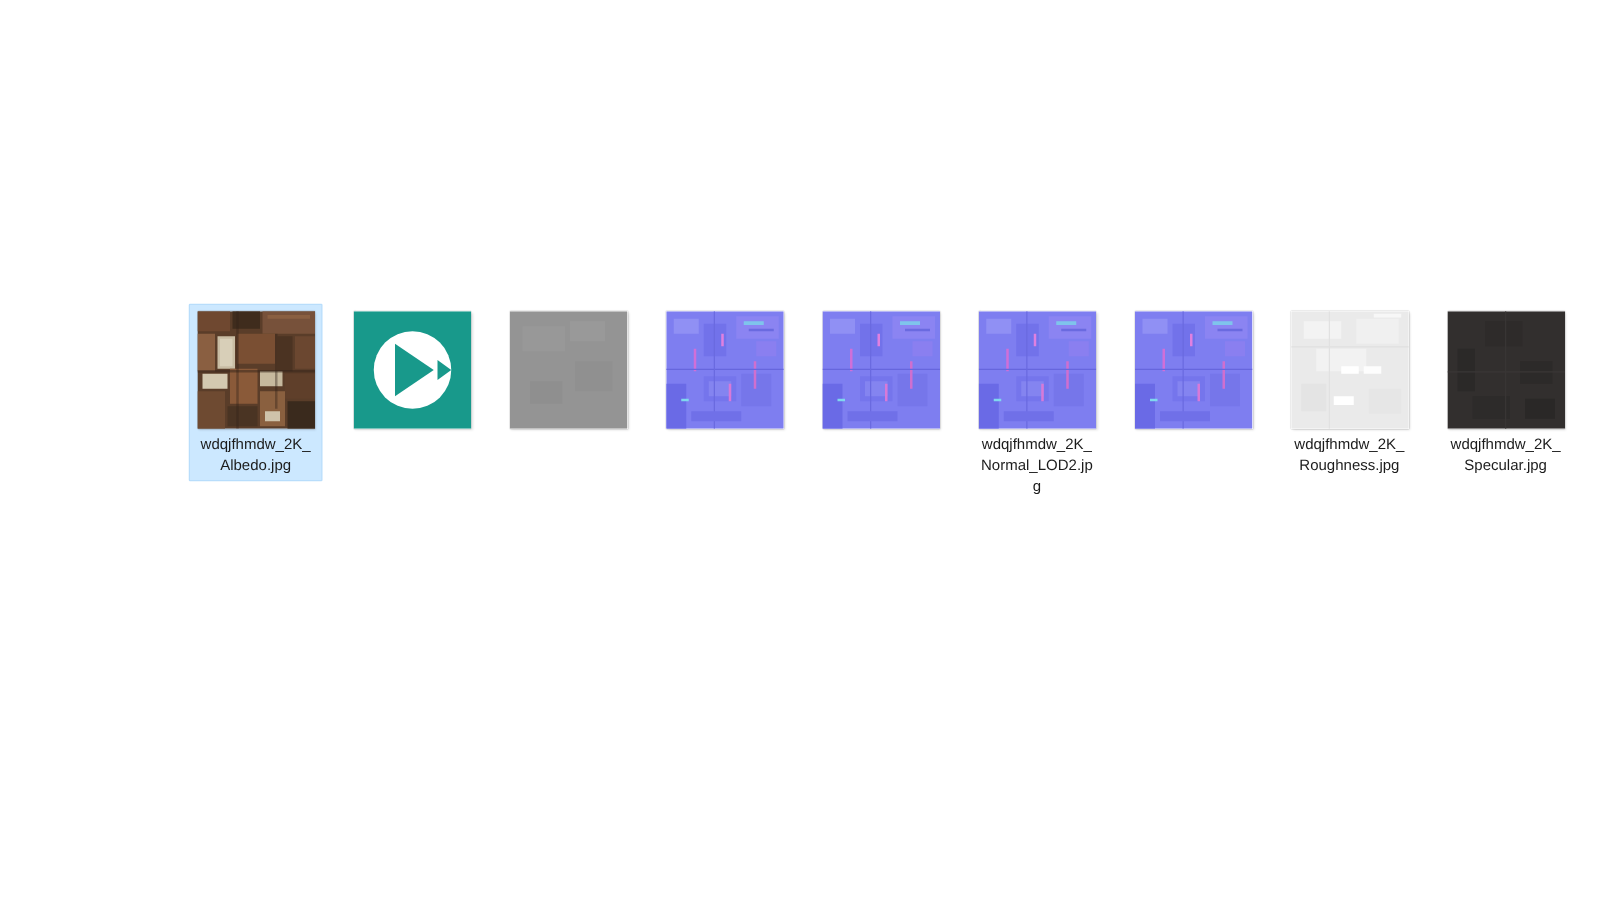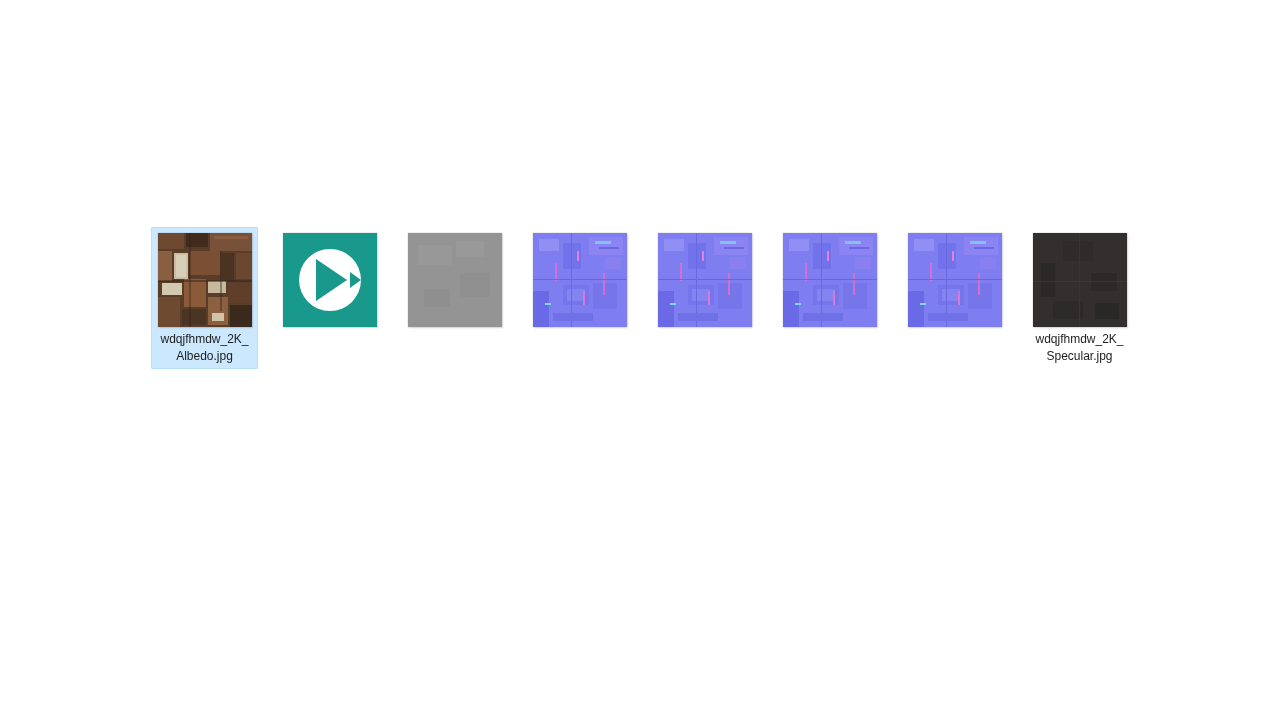--- a/index.html
+++ b/index.html
@@ -7,21 +7,21 @@
     width: 1280px; height: 720px;
     background: #ffffff;
     font-family: "Liberation Sans", sans-serif;
     overflow: hidden;
   }
   .stage { position: relative; width: 1280px; height: 720px; }
 
   .files-row {
     position: absolute;
     left: 151px;
-    top: 227px;
+    top: 243px;
     display: flex;
     gap: 18px;
     align-items: flex-start;
   }
 
   .file-item {
     width: 107px;
     box-sizing: border-box;
     padding: 5px 6px 3px 6px;
     display: flex;
@@ -172,46 +172,64 @@
         <rect x="22" y="30" width="2" height="18" fill="#d06fd8"></rect>
         <rect x="70" y="40" width="2" height="22" fill="#cf6fcf"></rect>
         <rect x="44" y="18" width="2" height="10" fill="#e080e0"></rect>
         <rect x="50" y="58" width="2" height="14" fill="#d879d8"></rect>
         <rect x="0" y="46" width="94" height="1" fill="#6666dd"></rect>
         <rect x="38" y="0" width="1" height="94" fill="#6a6ae0"></rect>
         <rect x="12" y="70" width="6" height="2" fill="#80d8ee"></rect>
         <rect x="20" y="80" width="40" height="8" fill="#7070e8"></rect>
         <rect x="72" y="24" width="16" height="12" fill="#8a7ff0"></rect>
       </svg>
-    </div>
-
-    <div class="file-item">
-      <svg class="thumb" viewBox="0 0 94 94" aria-hidden="true">
-        <rect width="94" height="94" fill="#7e7ef0"></rect>
-        <rect x="6" y="6" width="20" height="12" fill="#9090f4"></rect>
-        <rect x="30" y="10" width="18" height="26" fill="#7272ea"></rect>
-        <rect x="56" y="4" width="34" height="18" fill="#8b84f2"></rect>
-        <rect x="62" y="8" width="16" height="3" fill="#7cd4ea" opacity="0.8"></rect>
-        <rect x="66" y="14" width="20" height="2" fill="#6a6ae0"></rect>
-        <rect x="0" y="58" width="16" height="36" fill="#6a6ae6"></rect>
-        <rect x="30" y="52" width="26" height="20" fill="#7575ec"></rect>
-        <rect x="34" y="56" width="18" height="12" fill="#8484f0"></rect>
-        <rect x="60" y="50" width="24" height="26" fill="#7676ea"></rect>
-        <rect x="22" y="30" width="2" height="18" fill="#d06fd8"></rect>
-        <rect x="70" y="40" width="2" height="22" fill="#cf6fcf"></rect>
-        <rect x="44" y="18" width="2" height="10" fill="#e080e0"></rect>
-        <rect x="50" y="58" width="2" height="14" fill="#d879d8"></rect>
-        <rect x="0" y="46" width="94" height="1" fill="#6666dd"></rect>
-        <rect x="38" y="0" width="1" height="94" fill="#6a6ae0"></rect>
-        <rect x="12" y="70" width="6" height="2" fill="#80d8ee"></rect>
-        <rect x="20" y="80" width="40" height="8" fill="#7070e8"></rect>
-        <rect x="72" y="24" width="16" height="12" fill="#8a7ff0"></rect>
-      </svg>
-    </div>
-
+      <div class="file-label">wdqjfhmdw_2K_Normal_LOD2.jpg</div>
+    </div>
+
+    <div class="file-item">
+      <svg class="thumb" viewBox="0 0 94 94" aria-hidden="true">
+        <rect width="94" height="94" fill="#7e7ef0"></rect>
+        <rect x="6" y="6" width="20" height="12" fill="#9090f4"></rect>
+        <rect x="30" y="10" width="18" height="26" fill="#7272ea"></rect>
+        <rect x="56" y="4" width="34" height="18" fill="#8b84f2"></rect>
+        <rect x="62" y="8" width="16" height="3" fill="#7cd4ea" opacity="0.8"></rect>
+        <rect x="66" y="14" width="20" height="2" fill="#6a6ae0"></rect>
+        <rect x="0" y="58" width="16" height="36" fill="#6a6ae6"></rect>
+        <rect x="30" y="52" width="26" height="20" fill="#7575ec"></rect>
+        <rect x="34" y="56" width="18" height="12" fill="#8484f0"></rect>
+        <rect x="60" y="50" width="24" height="26" fill="#7676ea"></rect>
+        <rect x="22" y="30" width="2" height="18" fill="#d06fd8"></rect>
+        <rect x="70" y="40" width="2" height="22" fill="#cf6fcf"></rect>
+        <rect x="44" y="18" width="2" height="10" fill="#e080e0"></rect>
+        <rect x="50" y="58" width="2" height="14" fill="#d879d8"></rect>
+        <rect x="0" y="46" width="94" height="1" fill="#6666dd"></rect>
+        <rect x="38" y="0" width="1" height="94" fill="#6a6ae0"></rect>
+        <rect x="12" y="70" width="6" height="2" fill="#80d8ee"></rect>
+        <rect x="20" y="80" width="40" height="8" fill="#7070e8"></rect>
+        <rect x="72" y="24" width="16" height="12" fill="#8a7ff0"></rect>
+      </svg>
+    </div>
+
+    <div class="file-item">
+      <svg class="thumb" viewBox="0 0 94 94" aria-hidden="true">
+        <rect width="94" height="94" fill="#eaeaea"></rect>
+        <rect x="10" y="8" width="30" height="14" fill="#f3f3f3"></rect>
+        <rect x="52" y="6" width="34" height="20" fill="#f0f0f0"></rect>
+        <rect x="20" y="30" width="40" height="18" fill="#f2f2f2"></rect>
+        <rect x="40" y="44" width="14" height="6" fill="#ffffff"></rect>
+        <rect x="58" y="44" width="14" height="6" fill="#fdfdfd"></rect>
+        <rect x="34" y="68" width="16" height="7" fill="#ffffff"></rect>
+        <rect x="8" y="58" width="20" height="22" fill="#e4e4e4"></rect>
+        <rect x="62" y="62" width="26" height="20" fill="#e6e6e6"></rect>
+        <rect x="0" y="28" width="94" height="1" fill="#dfdfdf"></rect>
+        <rect x="30" y="0" width="1" height="94" fill="#e1e1e1"></rect>
+        <rect x="66" y="2" width="22" height="3" fill="#f7f7f7"></rect>
+      </svg>
+      <div class="file-label">wdqjfhmdw_2K_Roughness.jpg</div>
+    </div>
 
     <div class="file-item">
       <svg class="thumb" viewBox="0 0 94 94" aria-hidden="true">
         <rect width="94" height="94" fill="#322f2e"></rect>
         <rect x="8" y="30" width="14" height="34" fill="#2b2928"></rect>
         <rect x="30" y="8" width="30" height="20" fill="#2e2b2a"></rect>
         <rect x="58" y="40" width="26" height="18" fill="#2c2a29"></rect>
         <rect x="20" y="68" width="30" height="18" fill="#2d2b2a"></rect>
         <rect x="0" y="48" width="94" height="1" fill="#3a3736"></rect>
         <rect x="46" y="0" width="1" height="94" fill="#383534"></rect>

